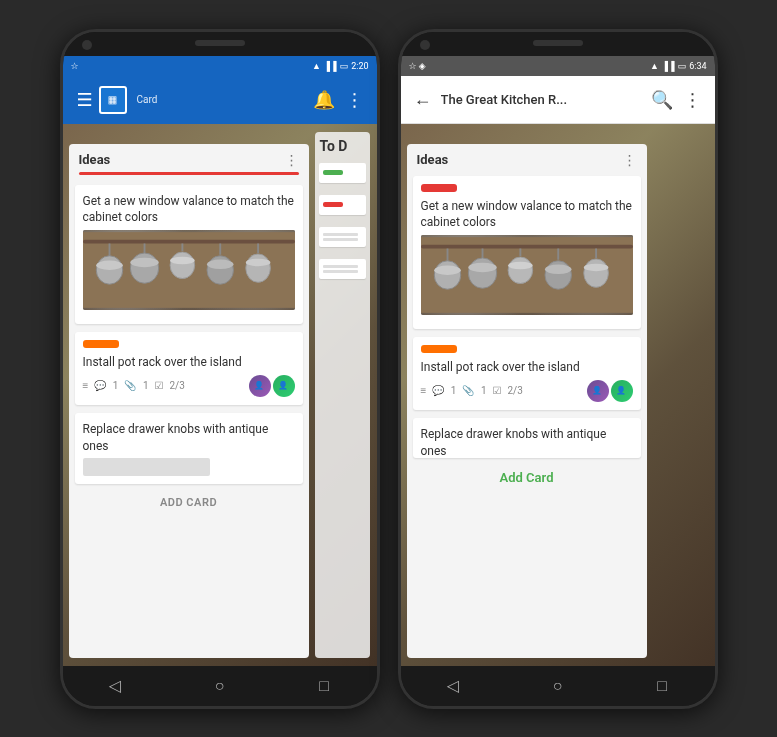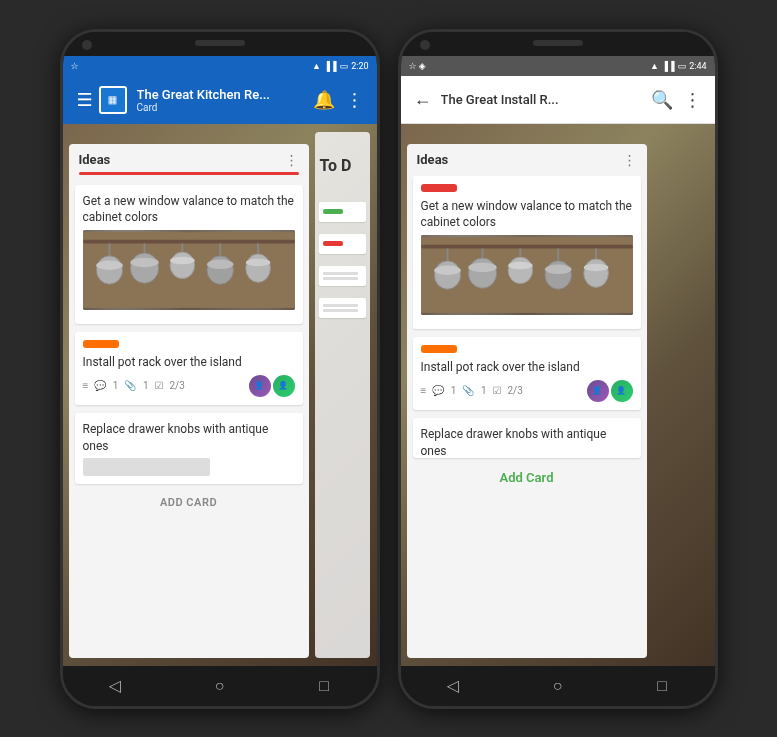--- a/index.html
+++ b/index.html
@@ -297,22 +297,22 @@
     }
 
     .partial-list {
       width: 55px;
       min-width: 55px;
       background: rgba(244,244,244,0.85);
       border-radius: 4px;
       overflow: hidden;
     }
     .partial-list-header {
-      padding: 24px 5px;
-      font-size: 16px;
+      padding: 6px 5px;
+      font-size: 14px;
       font-weight: 700;
       color: #333;
       white-space: nowrap;
       overflow: hidden;
       text-overflow: ellipsis;
     }
     .partial-card {
       background: white;
       margin: 3px 4px;
       border-radius: 2px;
@@ -394,21 +394,20 @@
       <span>2:20</span>
     </div>
   </div>
 
   <div class="toolbar">
     <span class="toolbar-icon">☰</span>
     <div style="width:28px;height:28px;background:#1976D2;border:2px solid white;border-radius:3px;display:flex;align-items:center;justify-content:center;margin-right:6px;">
       <span style="color:white;font-size:10px;">▦</span>
     </div>
     <div class="toolbar-title">
-      <div>The Great Kitchen Re...</div>
       <div class="toolbar-title-sub">Card</div>
     </div>
     <div class="toolbar-actions">
       <span class="toolbar-icon">🔔</span>
       <span class="toolbar-icon">⋮</span>
     </div>
   </div>
 
   <div class="board-content">
     <div class="board-bg"></div>
@@ -527,28 +526,28 @@
   </div>
 
   <div class="status-bar status-bar-gray">
     <div class="status-bar-left">
       <span class="status-icon">☆ ◈</span>
     </div>
     <div class="status-bar-right">
       <span>▲</span>
       <span>▐▐</span>
       <span>▭</span>
-      <span>2:44</span>
+      <span>6:34</span>
     </div>
   </div>
 
   <div class="toolbar toolbar-2">
     <span class="toolbar-icon-dark">←</span>
     <div class="toolbar-title toolbar-title-dark">
-      <div>The Great Install R...</div>
+      <div>The Great Kitchen R...</div>
     </div>
     <div class="toolbar-actions">
       <span class="toolbar-icon-dark">🔍</span>
       <span class="toolbar-icon-dark">⋮</span>
     </div>
   </div>
 
   <div class="board-content">
     <div class="board-bg"></div>
     <div class="board-scroll">

